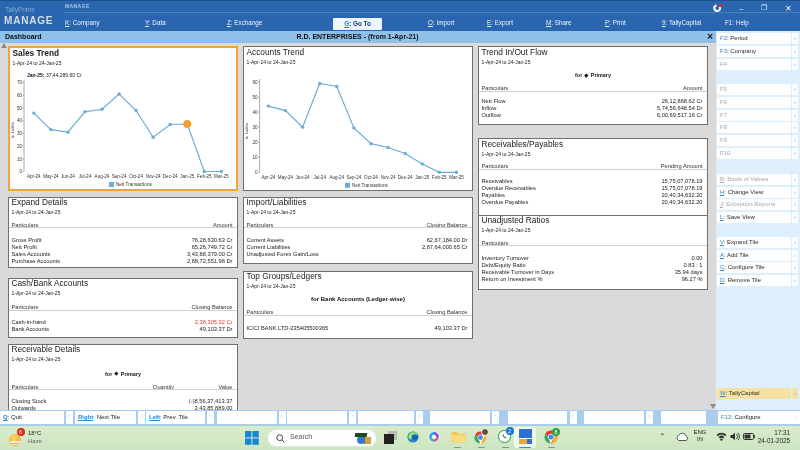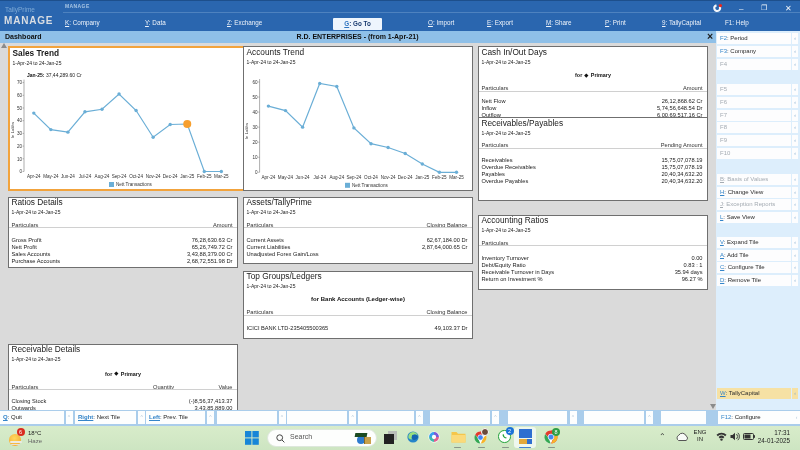--- a/index.html
+++ b/index.html
@@ -83,21 +83,21 @@
   <div id="navbar">
     <div id="navdash">Dashboard</div>
     <div id="navco">R.D. ENTERPRISES - (from 1-Apr-21)</div>
     <div id="navx">×</div>
   </div>
 
   <div id="content">
     <div style="position:absolute;left:1px;top:0px;width:0;height:0;border-left:3.5px solid transparent;border-right:3.5px solid transparent;border-bottom:5px solid #8b8b8b;"></div>
     <div style="position:absolute;left:710px;top:361px;width:0;height:0;border-left:3.5px solid transparent;border-right:3.5px solid transparent;border-top:5px solid #8b8b8b;"></div>
 
-    <div class="tile" id="t-sales" style="left:8px;top:3px;width:252px;height:145px;border:2px solid #f2a33c;">
+    <div class="tile" id="t-sales" style="left:8px;top:3px;width:230px;height:145px;border:2px solid #f2a33c;">
       <div class="ttl" style="font-weight:bold;">Sales Trend</div>
       <div class="sub">1-Apr-24 to 24-Jan-25</div>
       <svg id="saleschart" class="abs" style="left:0;top:22px;" width="226" height="119" viewBox="0 0 226 119">
           <line x1="14" y1="9.600000000000009" x2="14" y2="101.5" stroke="#777" stroke-width="0.6"></line>
           <text x="12" y="103.2" font-size="4.6" text-anchor="end" fill="#333">0</text>
           <line x1="12.5" y1="101.5" x2="14" y2="101.5" stroke="#777" stroke-width="0.5"></line>
           <text x="12" y="90.5" font-size="4.6" text-anchor="end" fill="#333">10</text>
           <line x1="12.5" y1="88.8" x2="14" y2="88.8" stroke="#777" stroke-width="0.5"></line>
           <text x="12" y="77.8" font-size="4.6" text-anchor="end" fill="#333">20</text>
           <line x1="12.5" y1="76.1" x2="14" y2="76.1" stroke="#777" stroke-width="0.5"></line>
@@ -187,82 +187,90 @@
           <circle cx="178.3" cy="95.0225" r="1.7" fill="#6aaed6"></circle>
           <circle cx="195.4" cy="103.3" r="1.7" fill="#6aaed6"></circle>
           <circle cx="212.50000000000003" cy="103.3" r="1.7" fill="#6aaed6"></circle>
           <rect x="101" y="113.8" width="5" height="5" fill="#6aaed6"></rect>
           <text x="108" y="118.1" font-size="4.6" fill="#333">Nett Transactions</text>
           <text x="3.8" y="62" font-size="4.3" fill="#444" transform="rotate(-90 3.8 62)" text-anchor="middle">In Lakhs</text>
         </svg>
     </div>
 
     <div class="tile" style="left:478px;top:3px;width:230px;height:79px;">
-      <div class="ttl">Cash In/Out Days</div>
+      <div class="ttl">Trend In/Out Flow</div>
       <div class="sub">1-Apr-24 to 24-Jan-25</div>
       <div class="forln" style="top:25px;">for <span class="dia"></span> Primary</div>
       <div class="hdr" style="top:38px;">Particulars<span class="r">Amount</span></div>
       <div class="hline" style="top:43.8px;"></div>
       <div class="row" style="top:51px;">Nett Flow<span class="r">26,12,868.62 Cr</span></div>
       <div class="row" style="top:58px;">Inflow<span class="r">5,74,56,648.54 Dr</span></div>
       <div class="row" style="top:65px;">Outflow<span class="r">6,00,69,517.16 Cr</span></div>
     </div>
 
-    <div class="tile" style="left:478px;top:74px;width:230px;height:84px;">
+    <div class="tile" style="left:478px;top:95px;width:230px;height:84px;">
       <div class="ttl">Receivables/Payables</div>
       <div class="sub">1-Apr-24 to 24-Jan-25</div>
       <div class="hdr" style="top:24px;">Particulars<span class="r">Pending Amount</span></div>
       <div class="hline" style="top:29.8px;"></div>
       <div class="row" style="top:39px;">Receivables<span class="r">15,75,07,078.19</span></div>
       <div class="row" style="top:46px;">Overdue Receivables<span class="r">15,75,07,078.19</span></div>
       <div class="row" style="top:53px;">Payables<span class="r">20,40,34,632.20</span></div>
       <div class="row" style="top:60px;">Overdue Payables<span class="r">20,40,34,632.20</span></div>
     </div>
 
     <div class="tile" style="left:478px;top:171.5px;width:230px;height:75px;">
-      <div class="ttl">Accounting Ratios</div>
+      <div class="ttl">Unadjusted Ratios</div>
       <div class="sub">1-Apr-24 to 24-Jan-25</div>
       <div class="hdr" style="top:24px;">Particulars</div>
       <div class="hline" style="top:29.8px;"></div>
       <div class="row" style="top:39px;">Inventory Turnover<span class="r">0.00</span></div>
       <div class="row" style="top:46px;">Debt/Equity Ratio<span class="r">0.83 : 1</span></div>
       <div class="row" style="top:53px;">Receivable Turnover in Days<span class="r">35.94 days</span></div>
       <div class="row" style="top:60px;">Return on Investment %<span class="r">96.27 %</span></div>
     </div>
 
     <div class="tile" style="left:8px;top:153.5px;width:230px;height:71.5px;">
-      <div class="ttl">Ratios Details</div>
+      <div class="ttl">Expand Details</div>
       <div class="sub">1-Apr-24 to 24-Jan-25</div>
       <div class="hdr" style="top:24px;">Particulars<span class="r">Amount</span></div>
       <div class="hline" style="top:29.8px;"></div>
       <div class="row" style="top:39px;">Gross Profit<span class="r">76,28,630.63 Cr</span></div>
       <div class="row" style="top:46px;">Nett Profit<span class="r">65,26,749.72 Cr</span></div>
       <div class="row" style="top:53px;">Sales Accounts<span class="r">3,43,88,379.00 Cr</span></div>
       <div class="row" style="top:60px;">Purchase Accounts<span class="r">2,68,72,551.98 Dr</span></div>
     </div>
 
     <div class="tile" style="left:243px;top:153.5px;width:230px;height:67px;">
-      <div class="ttl">Assets/TallyPrime</div>
+      <div class="ttl">Import/Liabilities</div>
       <div class="sub">1-Apr-24 to 24-Jan-25</div>
       <div class="hdr" style="top:24px;">Particulars<span class="r">Closing Balance</span></div>
       <div class="hline" style="top:29.8px;"></div>
       <div class="row" style="top:39px;">Current Assets<span class="r">62,67,184.00 Dr</span></div>
       <div class="row" style="top:46px;">Current Liabilities<span class="r">2,87,64,000.65 Cr</span></div>
       <div class="row" style="top:53px;">Unadjusted Forex Gain/Loss</div>
     </div>
 
     <div class="tile" style="left:243px;top:227.5px;width:230px;height:68px;">
       <div class="ttl">Top Groups/Ledgers</div>
       <div class="sub">1-Apr-24 to 24-Jan-25</div>
       <div class="forln" style="top:24.5px;font-size:6px;">for Bank Accounts (Ledger-wise)</div>
       <div class="hdr" style="top:37.5px;">Particulars<span class="r">Closing Balance</span></div>
       <div class="hline" style="top:43.5px;"></div>
       <div class="row" style="top:53px;">ICICI BANK LTD-235405500365<span class="r">49,103.37 Dr</span></div>
     </div>
 
+    <div class="tile" style="left:8px;top:234.5px;width:230px;height:60px;">
+      <div class="ttl">Cash/Bank Accounts</div>
+      <div class="sub">1-Apr-24 to 24-Jan-25</div>
+      <div class="hdr" style="top:25px;">Particulars<span class="r">Closing Balance</span></div>
+      <div class="hline" style="top:31px;"></div>
+      <div class="row" style="top:40px;">Cash-in-hand<span class="r red">2,38,305.32 Cr</span></div>
+      <div class="row" style="top:47.5px;">Bank Accounts<span class="r">49,103.37 Dr</span></div>
+    </div>
 
     <div class="tile" style="left:8px;top:300.5px;width:230px;height:68px;">
       <div class="ttl">Receivable Details</div>
       <div class="sub">1-Apr-24 to 24-Jan-25</div>
       <div class="forln" style="top:26px;">for <span class="dia"></span> Primary</div>
       <div class="hdr" style="top:39px;">Particulars<span style="position:absolute;left:141.5px;">Quantity</span><span class="r">Value</span></div>
       <div class="hline" style="top:44px;"></div>
       <div class="row" style="top:53px;">Closing Stock<span class="r">(-)8,56,37,413.37</span></div>
       <div class="row" style="top:60.5px;">Outwards<span class="r">3,43,85,889.00</span></div>
     </div>

